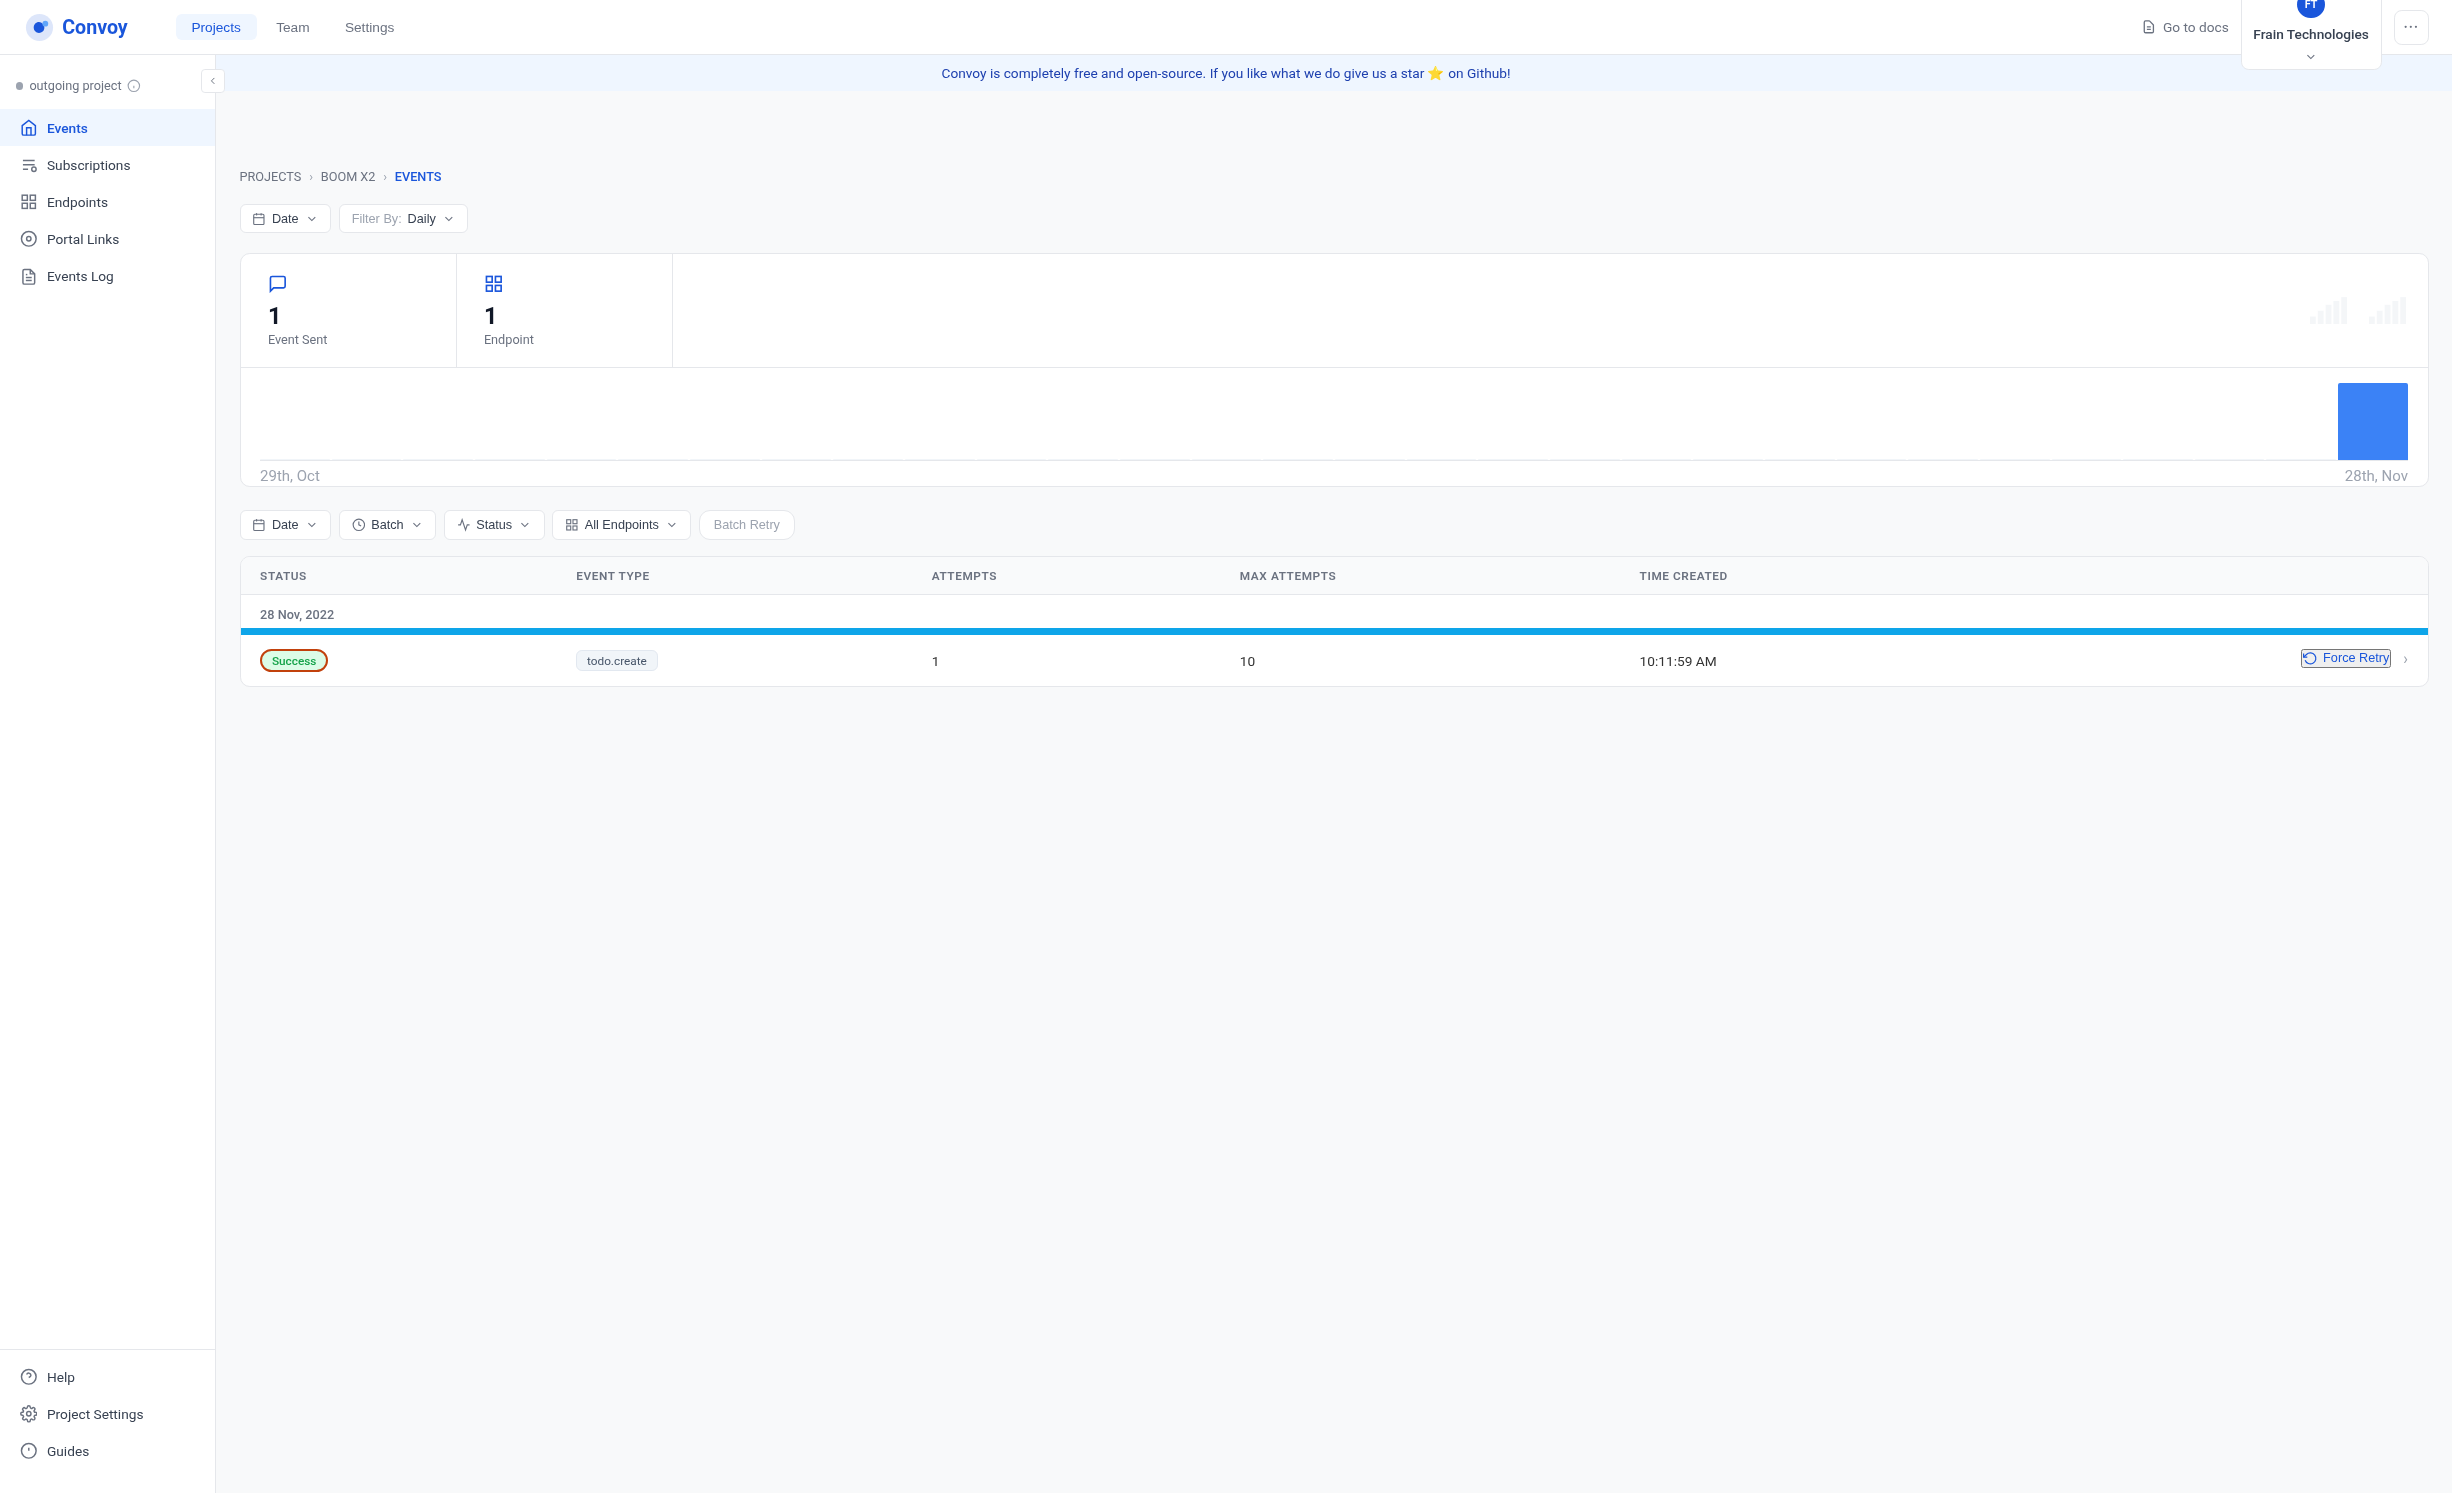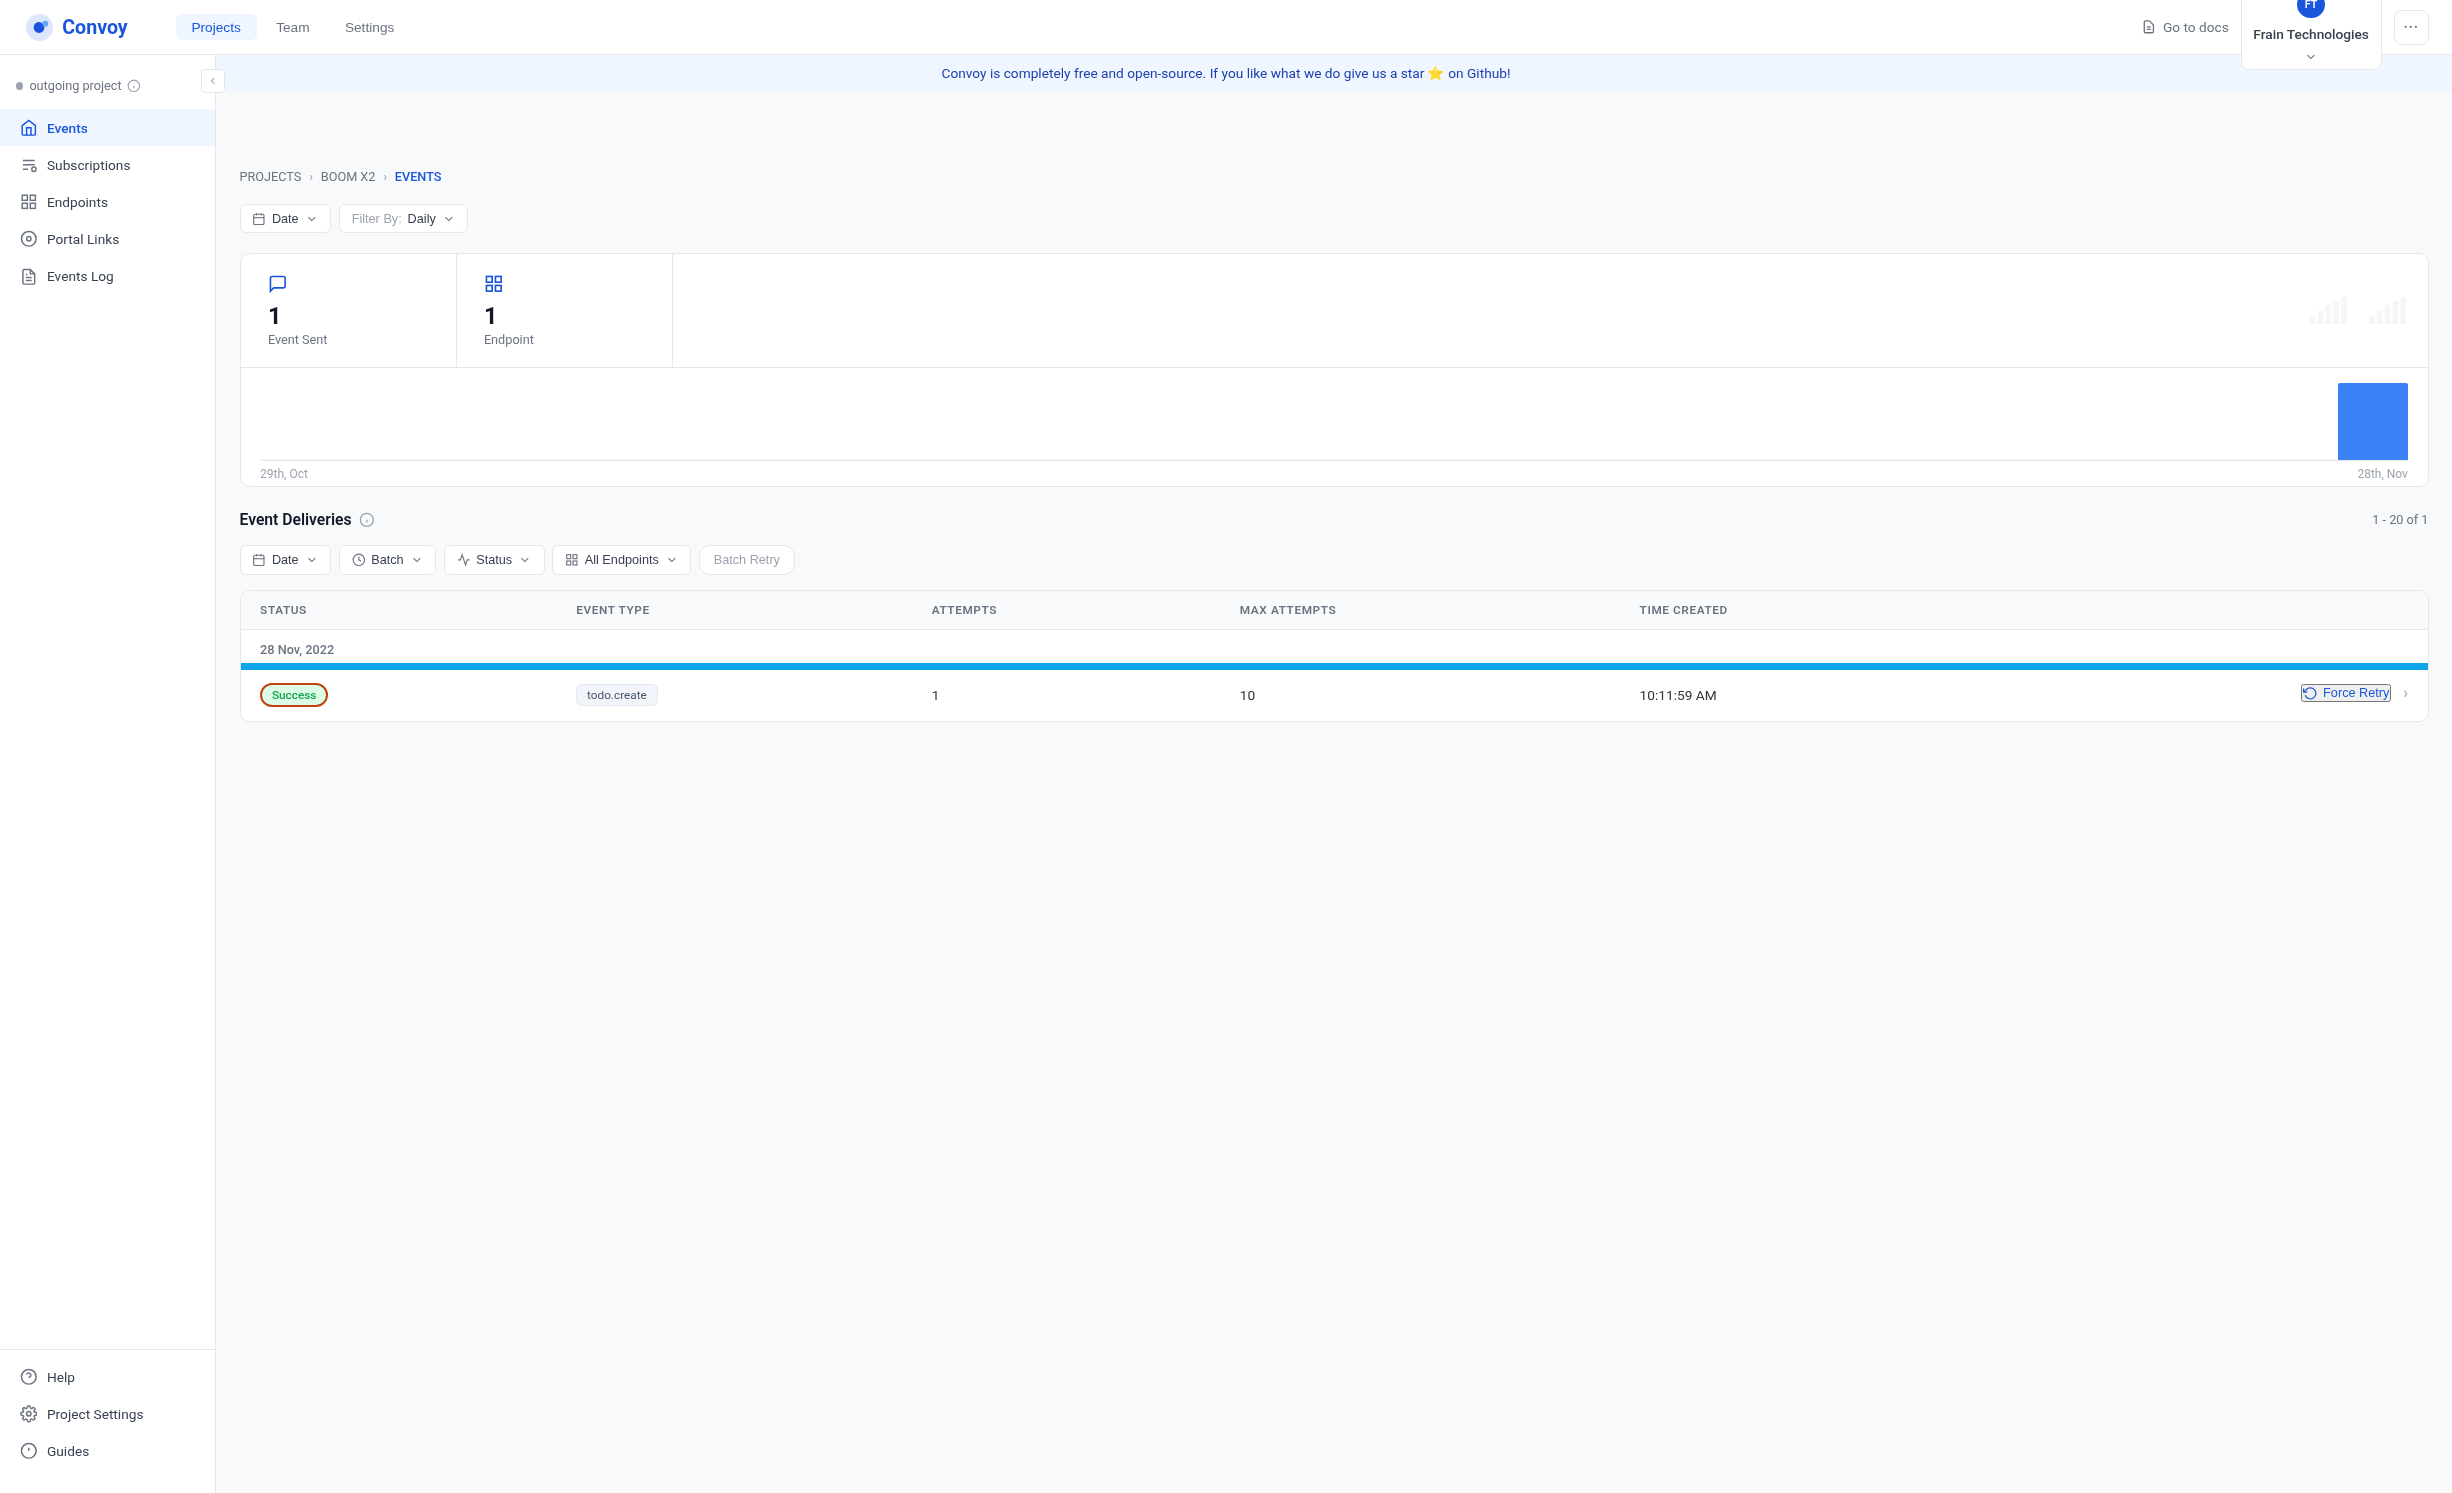--- a/index.html
+++ b/index.html
@@ -106,21 +106,21 @@
     
     .chart-area { padding: 15.7px 19.6px 0; position: relative; height: 118px; }
     .chart-bar-container {
       display: flex; align-items: flex-end; height: 78px; gap: 2px;
       border-bottom: 1px solid #e5e7eb;
     }
     .chart-bar { background: #bfdbfe; border-radius: 2px 2px 0 0; flex: 1; min-width: 5.9px; }
     .chart-bar.highlight { background: #3b82f6; }
     .chart-dates {
       display: flex; justify-content: space-between;
-      font-size: 12px; color: #9ca3af; padding-top: 5.9px;
+      font-size: 15px; color: #9ca3af; padding-top: 5.9px;
     }
 
     
     .deliveries-header {
       display: flex; align-items: center; justify-content: space-between;
       margin-bottom: 15.7px;
     }
     .deliveries-title {
       display: flex; align-items: center; gap: 7.8px;
       font-size: 15.7px; font-weight: 600; color: #111827;
@@ -416,30 +416,20 @@
           <div class="chart-bar" style="height: 2%; background: rgb(241, 245, 249);"></div>
           <div class="chart-bar highlight" style="height: 100%;"></div>
         </div>
       <div class="chart-dates">
         <span>29th, Oct</span>
         <span>28th, Nov</span>
       </div>
     </div>
   </div>
 
-  <div class="deliveries-header">
-    <div class="deliveries-title">
-      <span>Event Deliveries</span>
-      <svg width="15.7" height="15.7" viewBox="0 0 24 24" fill="none" stroke="#9ca3af" stroke-width="2">
-        <circle cx="12" cy="12" r="10"></circle>
-          <path d="M12 16v-4M12 8h.01"></path>
-      </svg>
-    </div>
-    <span class="pagination-info">1 - 20 of 1</span>
-  </div>
 
   <div class="deliveries-filters">
     <button class="filter-btn">
       <svg width="13.7" height="13.7" viewBox="0 0 24 24" fill="none" stroke="#6b7280" stroke-width="2">
           <rect x="3" y="4" width="18" height="18" rx="2"></rect>
           <line x1="16" y1="2" x2="16" y2="6"></line>
           <line x1="8" y1="2" x2="8" y2="6"></line>
           <line x1="3" y1="10" x2="21" y2="10"></line>
         </svg>
       <span>Date</span>

